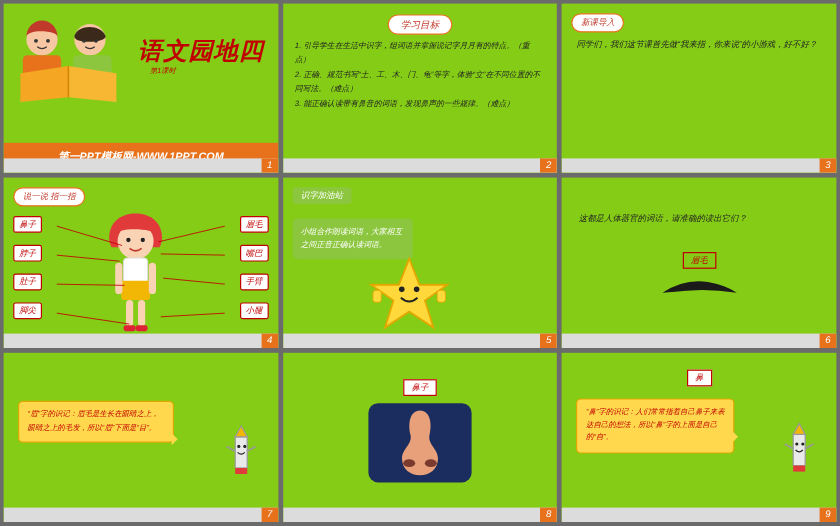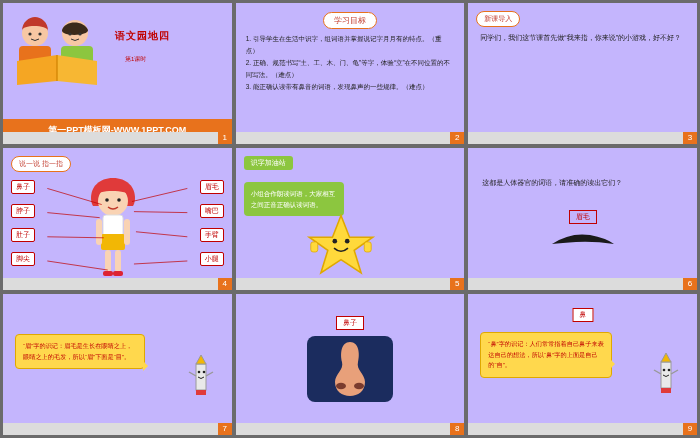--- a/index.html
+++ b/index.html
@@ -1,23 +1,23 @@
 <!DOCTYPE html>
 <html><head>
 <meta charset="utf-8">
 <style>
   html,body{margin:0;padding:0;background:#6b6b6b;}
   body{width:700px;height:438px;overflow:hidden;font-family:"Liberation Sans",sans-serif;}
   .grid{display:grid;grid-template-columns:repeat(3,1fr);grid-template-rows:repeat(3,1fr);width:700px;height:438px;gap:4px;padding:3px;box-sizing:border-box;background:#6b6b6b;}
-  .slide{position:relative;background:#c4b5fd;overflow:hidden;}
+  .slide{position:relative;background:#84cc16;overflow:hidden;font-style:italic;}
   .num{position:absolute;right:0;bottom:0;width:14px;height:12px;background:#e8721c;color:#fff;font-size:8px;line-height:12px;text-align:center;}
   .footbar{position:absolute;left:0;right:0;bottom:0;height:12px;background:#dcdcdc;}
 
   
-  .s1-title{position:absolute;left:112px;top:26px;font-size:10px;font-weight:bold;color:#c00000;letter-spacing:1px;}
+  .s1-title{position:absolute;left:112px;top:26px;font-size:20px;font-weight:bold;color:#c00000;letter-spacing:1px;}
   .s1-sub{position:absolute;left:122px;top:52px;font-size:6px;color:#c00000;}
   .s1-band{position:absolute;left:0;right:0;top:92px;height:22px;background:#e8721c;margin-top:24px;}
   .s1-band span{display:block;text-align:center;color:#fff;font-size:9px;font-weight:bold;line-height:22px;}
   .kids{position:absolute;left:6px;top:8px;width:96px;height:76px;}
 
   
   .hdr{position:absolute;top:9px;left:50%;transform:translateX(-50%);border:1px solid #e8721c;border-radius:9px;padding:2px 10px;font-size:8px;color:#c0392b;background:#fff;white-space:nowrap;}
   .hdr-l{position:absolute;top:8px;left:8px;border:1px solid #e8721c;border-radius:8px;padding:2px 7px;font-size:7px;color:#c0392b;background:#fff;white-space:nowrap;}
   .hdr-g{position:absolute;top:8px;left:8px;background:#8cc63f;border-radius:3px;padding:2px 7px;font-size:7px;color:#fff;white-space:nowrap;}
 

